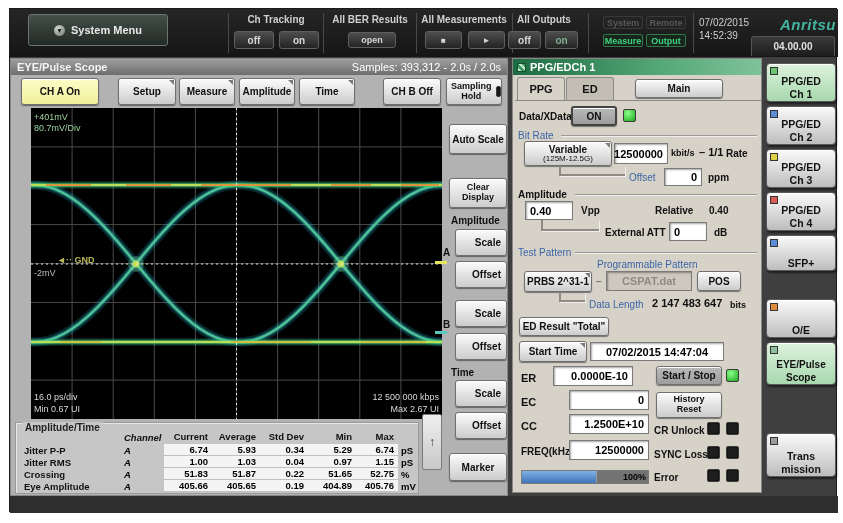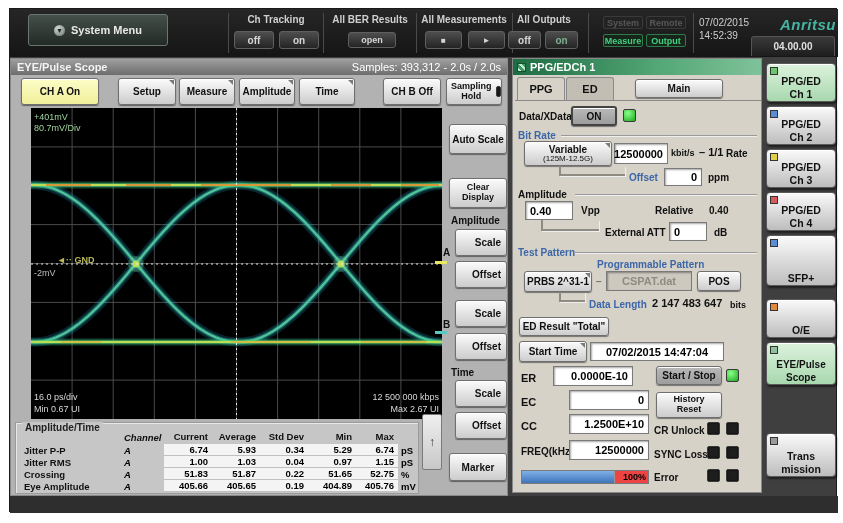--- a/index.html
+++ b/index.html
@@ -52,32 +52,32 @@
 
   
   .rpanel { position:absolute; left:502px; top:49px; width:250px; height:435px; background:#d6d2c8; border:1px solid #888; }
   .gtitle { position:absolute; left:0; top:0; width:100%; height:16px; background:linear-gradient(90deg,#1d6b42,#55a877 60%,#7fc29a); color:#fff; font-size:11px; font-weight:bold; display:flex; align-items:center; gap:4px; padding:0 4px; }
   .chip4 { width:9px; height:9px; background:
       linear-gradient(45deg,#bfe8cf 25%, #3f9a68 25%, #3f9a68 50%, #bfe8cf 50%, #bfe8cf 75%, #3f9a68 75%); border:1px solid #14502e; }
   .tab { position:absolute; top:18px; height:23px; font-size:11px; font-weight:bold; color:#111; display:flex; align-items:center; justify-content:center; border:1px solid #8a8a8a; border-bottom:none; border-radius:3px 3px 0 0; cursor:pointer; }
   .tab.on { background:#d6d2c8; z-index:2; }
   .tab.off { background:#c2beb4; }
   .tabline { position:absolute; left:2px; top:41px; width:246px; height:1px; background:#8a8a8a; }
-  .bluelab { position:absolute; color:#3c66a8; font-size:10px; font-weight:bold; }
+  .bluelab { position:absolute; color:#3c66a8; font-size:10px; font-weight:normal; }
   .blklab { position:absolute; color:#111; font-size:10px; font-weight:bold; }
   .rule { position:absolute; height:2px; border-top:1px solid #9a9a9a; border-bottom:1px solid #efefef; }
   .vbox { position:absolute; background:#fff; border:1px solid #7a7a7a; box-shadow:inset 1px 1px 2px rgba(0,0,0,.35); font-size:11px; font-weight:bold; color:#000; display:flex; align-items:center; justify-content:flex-end; padding:0 4px; }
   .vbox.dis { background:#cdc9bf; color:#8f8b82; justify-content:center; font-weight:bold; }
   .led { position:absolute; width:13px; height:13px; border:1px solid #3a3a3a; border-radius:2px; }
   .led.on { background:radial-gradient(circle at 35% 30%, #8aff8a, #1da81d); }
   .led.offd { background:#1e1e1e; box-shadow:inset 0 0 2px #000; }
   .elbow { position:absolute; border-left:2px solid #8f8b82; border-bottom:2px solid #8f8b82; box-shadow:1px 1px 0 #efefef; }
   .pbar { position:absolute; left:8px; top:411px; width:128px; height:14px; border:1px solid #7a7a7a; background:#e8e8e8; display:flex; }
   .pfill { height:100%; flex:1; background:linear-gradient(#7fb0e8,#3f74b8); }
-  .plabel { width:34px; background:#ef4444; border-left:1px solid #999; font-size:9px; font-weight:bold; display:flex; align-items:center; justify-content:flex-end; padding-right:2px; }
+  .plabel { width:52px; background:#737373; border-left:1px solid #999; font-size:9px; font-weight:bold; display:flex; align-items:center; justify-content:flex-end; padding-right:2px; }
 
   
   .sbtn { position:absolute; left:756px; width:70px; background:linear-gradient(#fafafa,#bdbdbd); border:1px solid #5a5a5a; border-radius:4px; box-shadow:inset 0 1px 0 #fff, 1px 2px 2px rgba(0,0,0,.5); color:#111; font-size:10.5px; font-weight:bold; display:flex; align-items:flex-end; justify-content:center; text-align:center; cursor:pointer; line-height:1.25; }
   .sbtn.active { background:linear-gradient(#ddf2dd,#a8d8ae); }
   .sbtn .chip { position:absolute; left:3px; top:3px; width:8px; height:8px; border:1px solid #333; }
 
   .bottomstrip { position:absolute; left:0; top:487px; width:828px; height:17px; background:#2e2e2e; }
 </style>
 </head>
 <body>
@@ -362,21 +362,21 @@
   <div class="sbtn pre" style="top:140px;height:39px">
     <span class="chip" style="background: rgb(224, 208, 72);"></span>
     <span>PPG/ED
 Ch 3</span>
   </div>
   <div class="sbtn pre" style="top:183px;height:39px">
     <span class="chip" style="background: rgb(214, 91, 91);"></span>
     <span>PPG/ED
 Ch 4</span>
   </div>
-  <div class="sbtn" style="top:226px;height:51px">
+  <div class="sbtn" style="top:226px;height:36px">
     <span class="chip" style="background: rgb(91, 141, 214);"></span>
     <span>SFP+</span>
   </div>
   <div class="sbtn" style="top:290px;height:39px">
     <span class="chip" style="background: rgb(224, 138, 60);"></span>
     <span>O/E</span>
   </div>
   <div class="sbtn active pre" style="top:333px;height:43px;font-size:10px">
     <span class="chip" style="background: rgb(143, 191, 159);"></span>
     <span>EYE/Pulse

